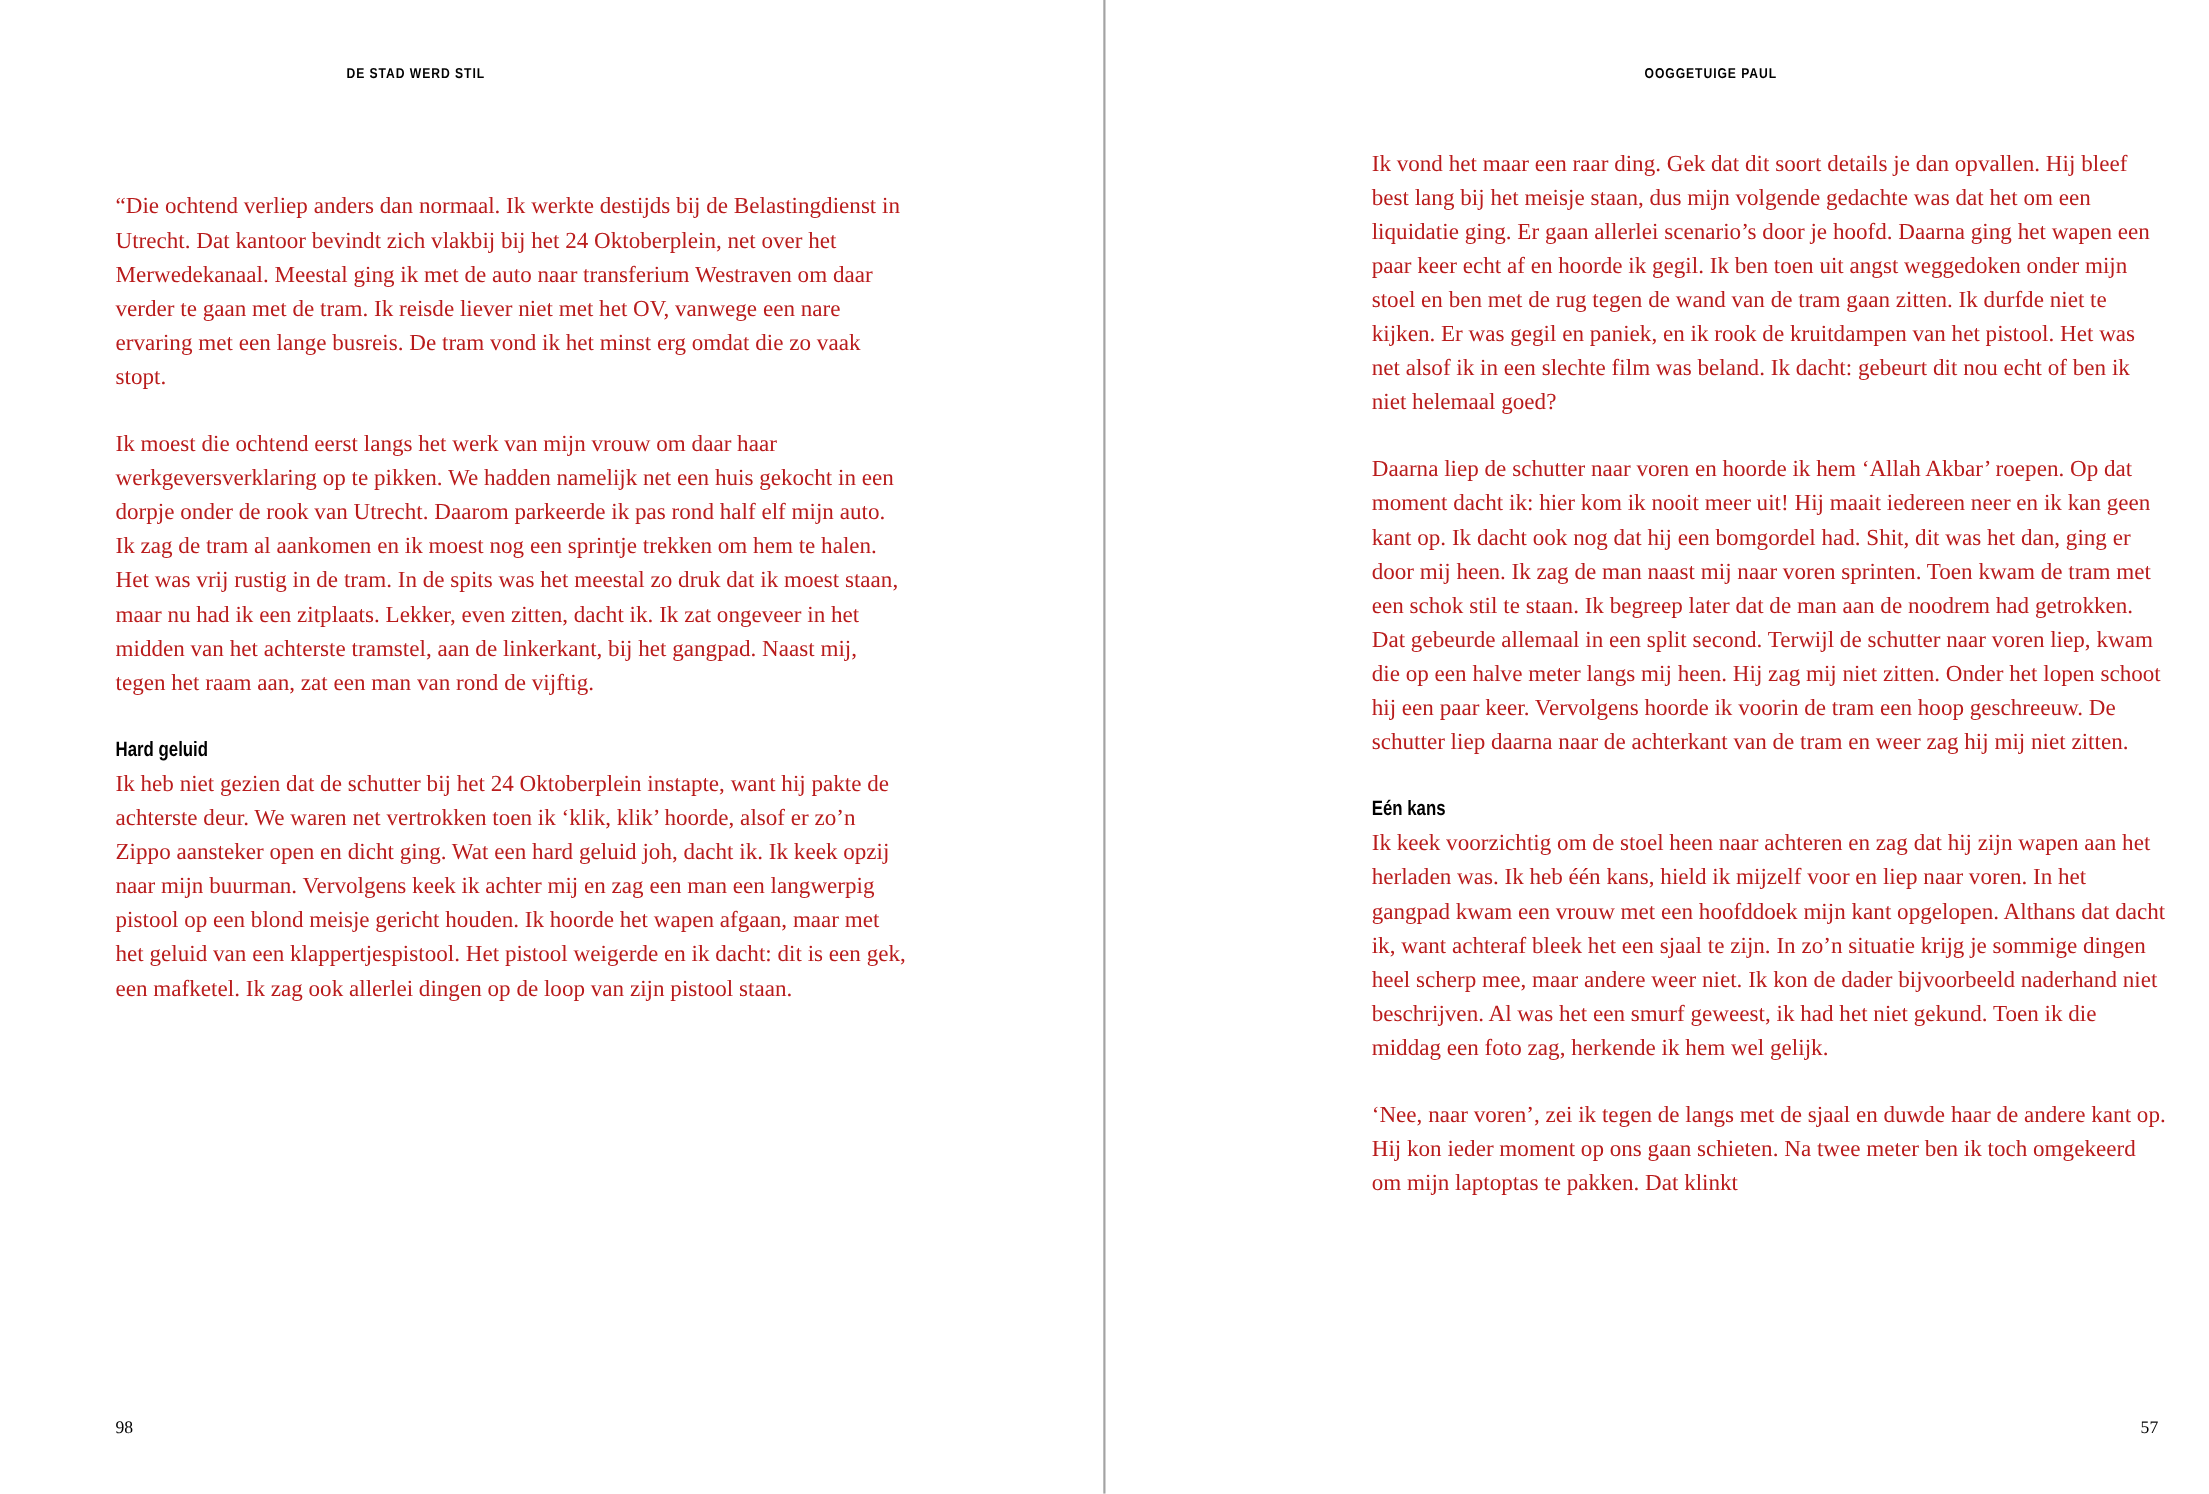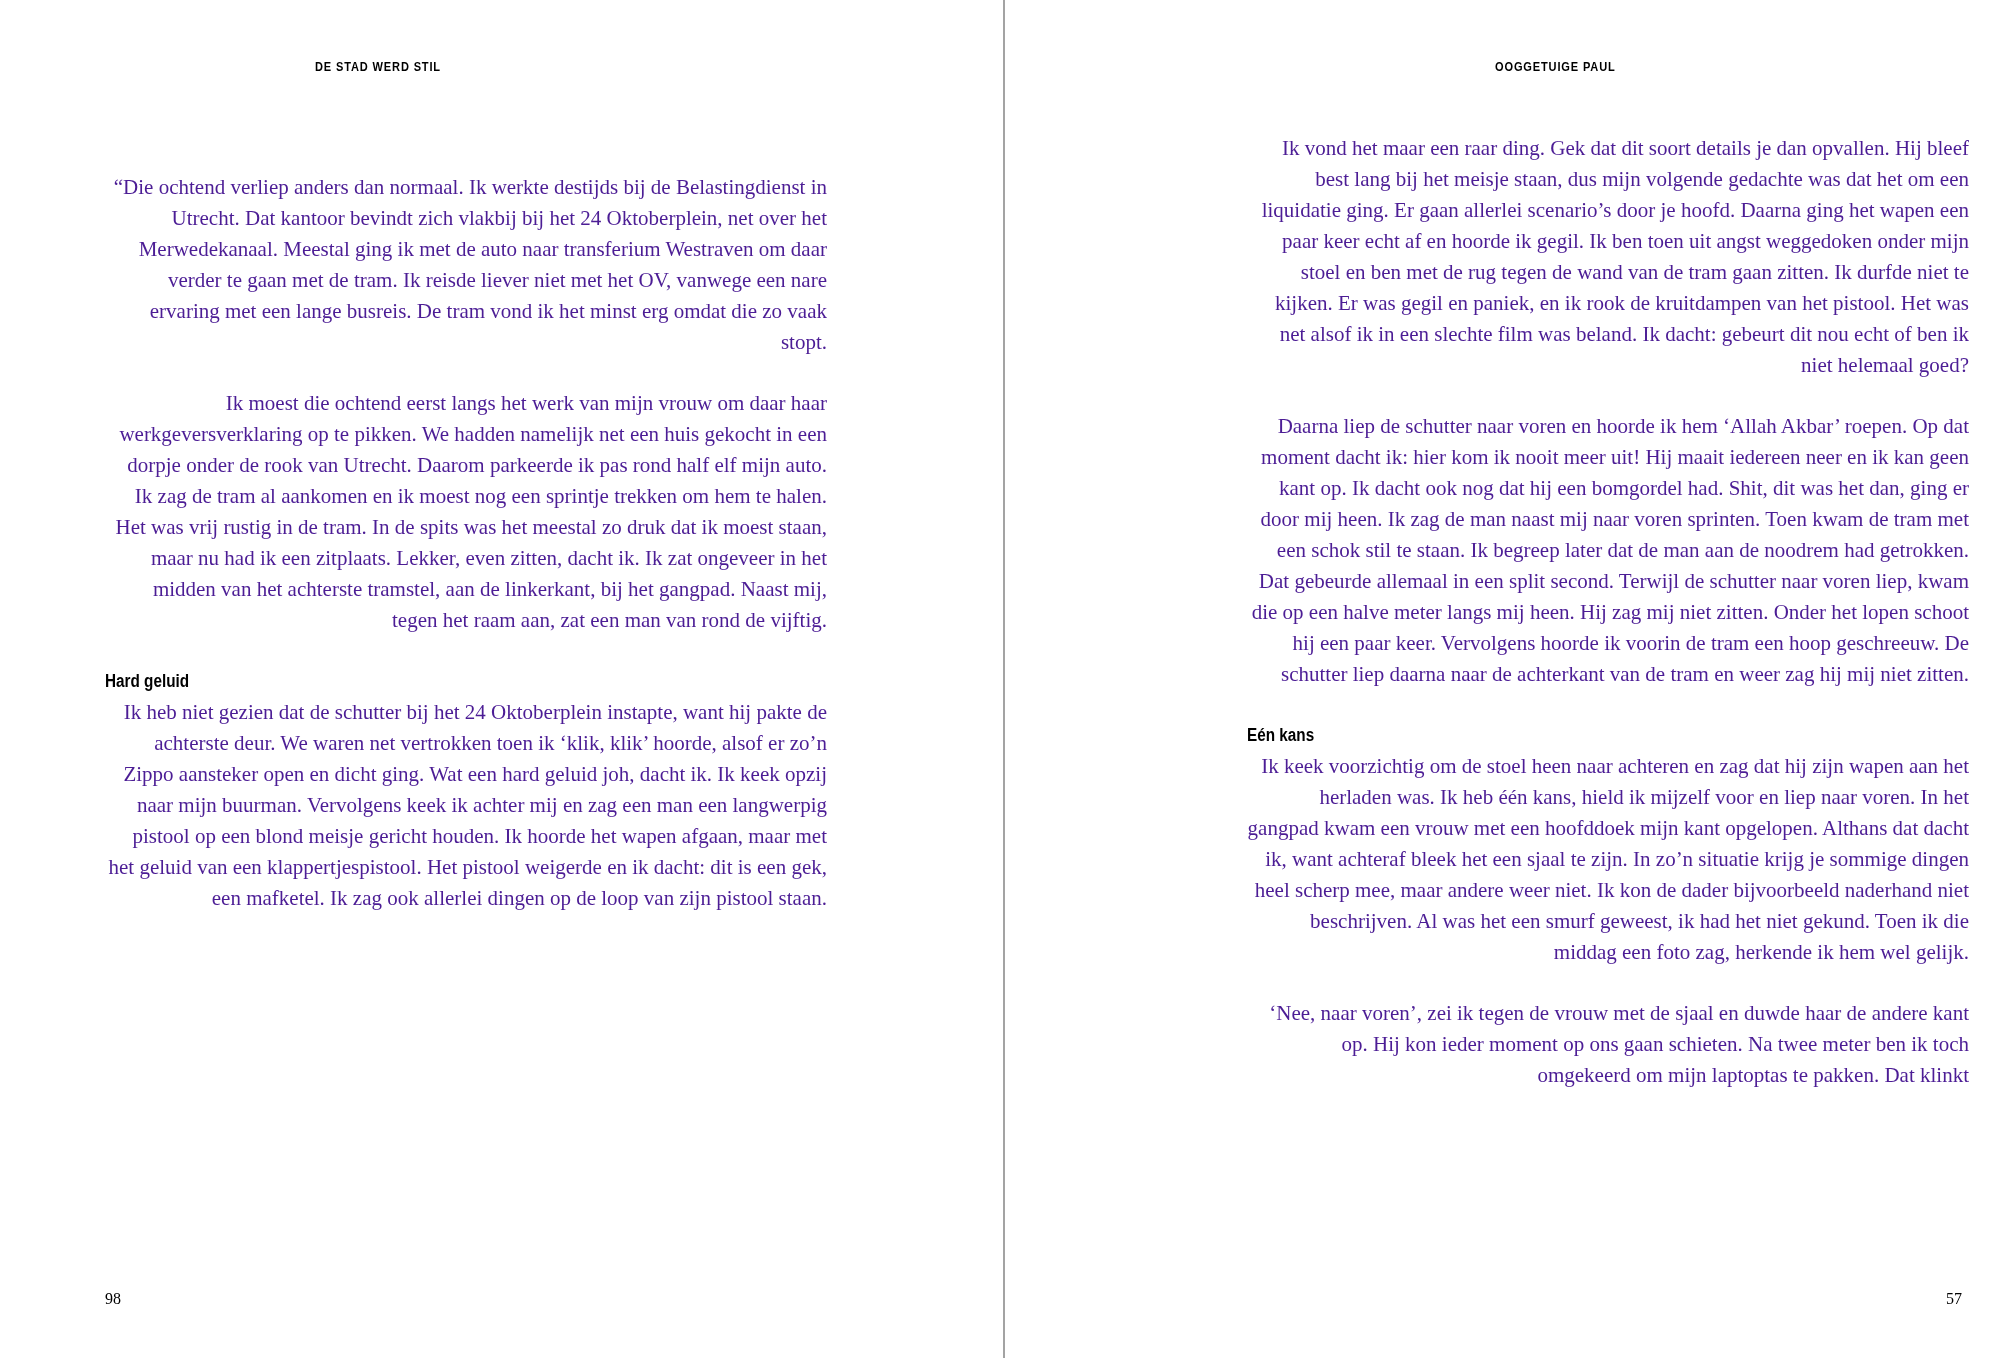--- a/index.html
+++ b/index.html
@@ -75,22 +75,22 @@
     letter-spacing: -0.5px;
     transform: scaleX(0.82) scaleY(1.06);
     transform-origin: 0 50%;
   }
 
   .body-para {
     margin: 30px 0 0 0;
     width: 722px;
     font-size: 21px;
     line-height: 31px;
-    text-align: right;
-    color: #4c1d95;
+    text-align: left;
+    color: #b91c1c;
   }
   .first-after-headline { margin-top: 47px; }
   .no-top-margin { margin-top: 0; }
 
   .subhead {
     margin: 30px 0 0 0;
     font-family: "Liberation Sans", sans-serif;
     font-weight: 700;
     font-size: 18px;
     line-height: 31px;
@@ -139,19 +139,19 @@
 
     <div class="content content-right">
       <p class="body-para no-top-margin">Ik vond het maar een raar ding. Gek dat dit soort details je dan opvallen. Hij bleef best lang bij het meisje staan, dus mijn volgende gedachte was dat het om een liquidatie ging. Er gaan allerlei scenario’s door je hoofd. Daarna ging het wapen een paar keer echt af en hoorde ik gegil. Ik ben toen uit angst weggedoken onder mijn stoel en ben met de rug tegen de wand van de tram gaan zitten. Ik durfde niet te kijken. Er was gegil en paniek, en ik rook de kruitdampen van het pistool. Het was net alsof ik in een slechte film was beland. Ik dacht: gebeurt dit nou echt of ben ik niet helemaal goed?</p>
 
       <p class="body-para">Daarna liep de schutter naar voren en hoorde ik hem ‘Allah Akbar’ roepen. Op dat moment dacht ik: hier kom ik nooit meer uit! Hij maait iedereen neer en ik kan geen kant op. Ik dacht ook nog dat hij een bomgordel had. Shit, dit was het dan, ging er door mij heen. Ik zag de man naast mij naar voren sprinten. Toen kwam de tram met een schok stil te staan. Ik begreep later dat de man aan de noodrem had getrokken. Dat gebeurde allemaal in een split second. Terwijl de schutter naar voren liep, kwam die op een halve meter langs mij heen. Hij zag mij niet zitten. Onder het lopen schoot hij een paar keer. Vervolgens hoorde ik voorin de tram een hoop geschreeuw. De schutter liep daarna naar de achterkant van de tram en weer zag hij mij niet zitten.</p>
 
       <h2 class="subhead">Eén kans</h2>
 
       <p class="body-para">Ik keek voorzichtig om de stoel heen naar achteren en zag dat hij zijn wapen aan het herladen was. Ik heb één kans, hield ik mijzelf voor en liep naar voren. In het gangpad kwam een vrouw met een hoofddoek mijn kant opgelopen. Althans dat dacht ik, want achteraf bleek het een sjaal te zijn. In zo’n situatie krijg je sommige dingen heel scherp mee, maar andere weer niet. Ik kon de dader bijvoorbeeld naderhand niet beschrijven. Al was het een smurf geweest, ik had het niet gekund. Toen ik die middag een foto zag, herkende ik hem wel gelijk.</p>
 
-      <p class="body-para">‘Nee, naar voren’, zei ik tegen de vrouw met de sjaal en duwde haar de andere kant op. Hij kon ieder moment op ons gaan schieten. Na twee meter ben ik toch omgekeerd om mijn laptoptas te pakken. Dat klinkt</p>
+      <p class="body-para">‘Nee, naar voren’, zei ik tegen de langs met de sjaal en duwde haar de andere kant op. Hij kon ieder moment op ons gaan schieten. Na twee meter ben ik toch omgekeerd om mijn laptoptas te pakken. Dat klinkt</p>
     </div>
 
     <div class="page-number pn-right">57</div>
   </div>
 
 </div>
 
 </body></html>

